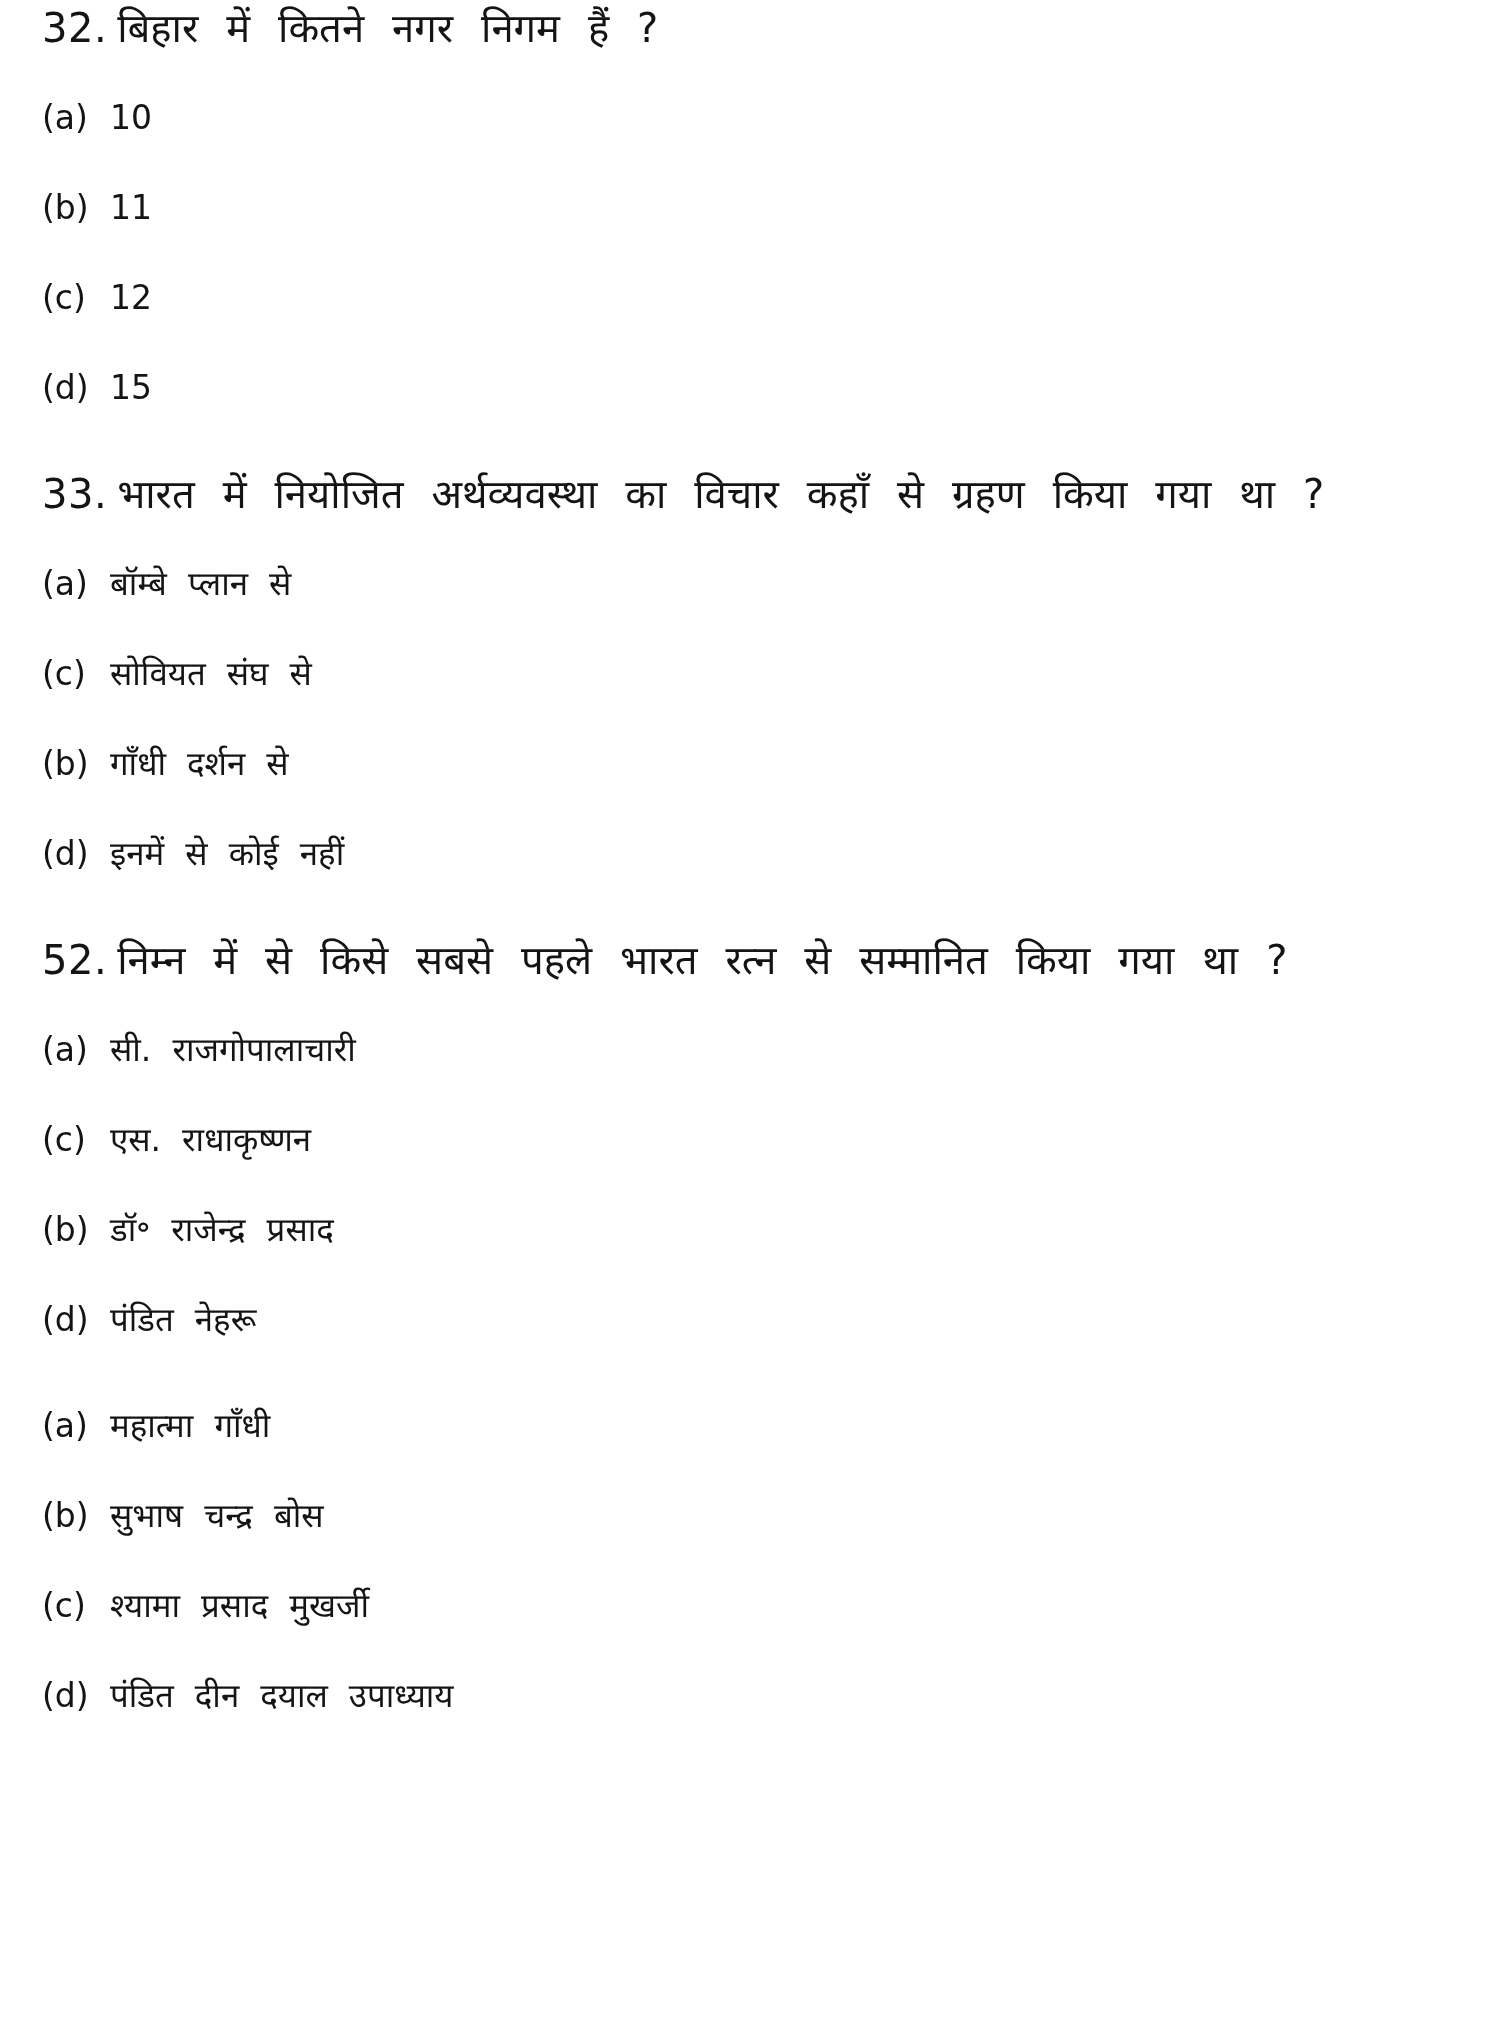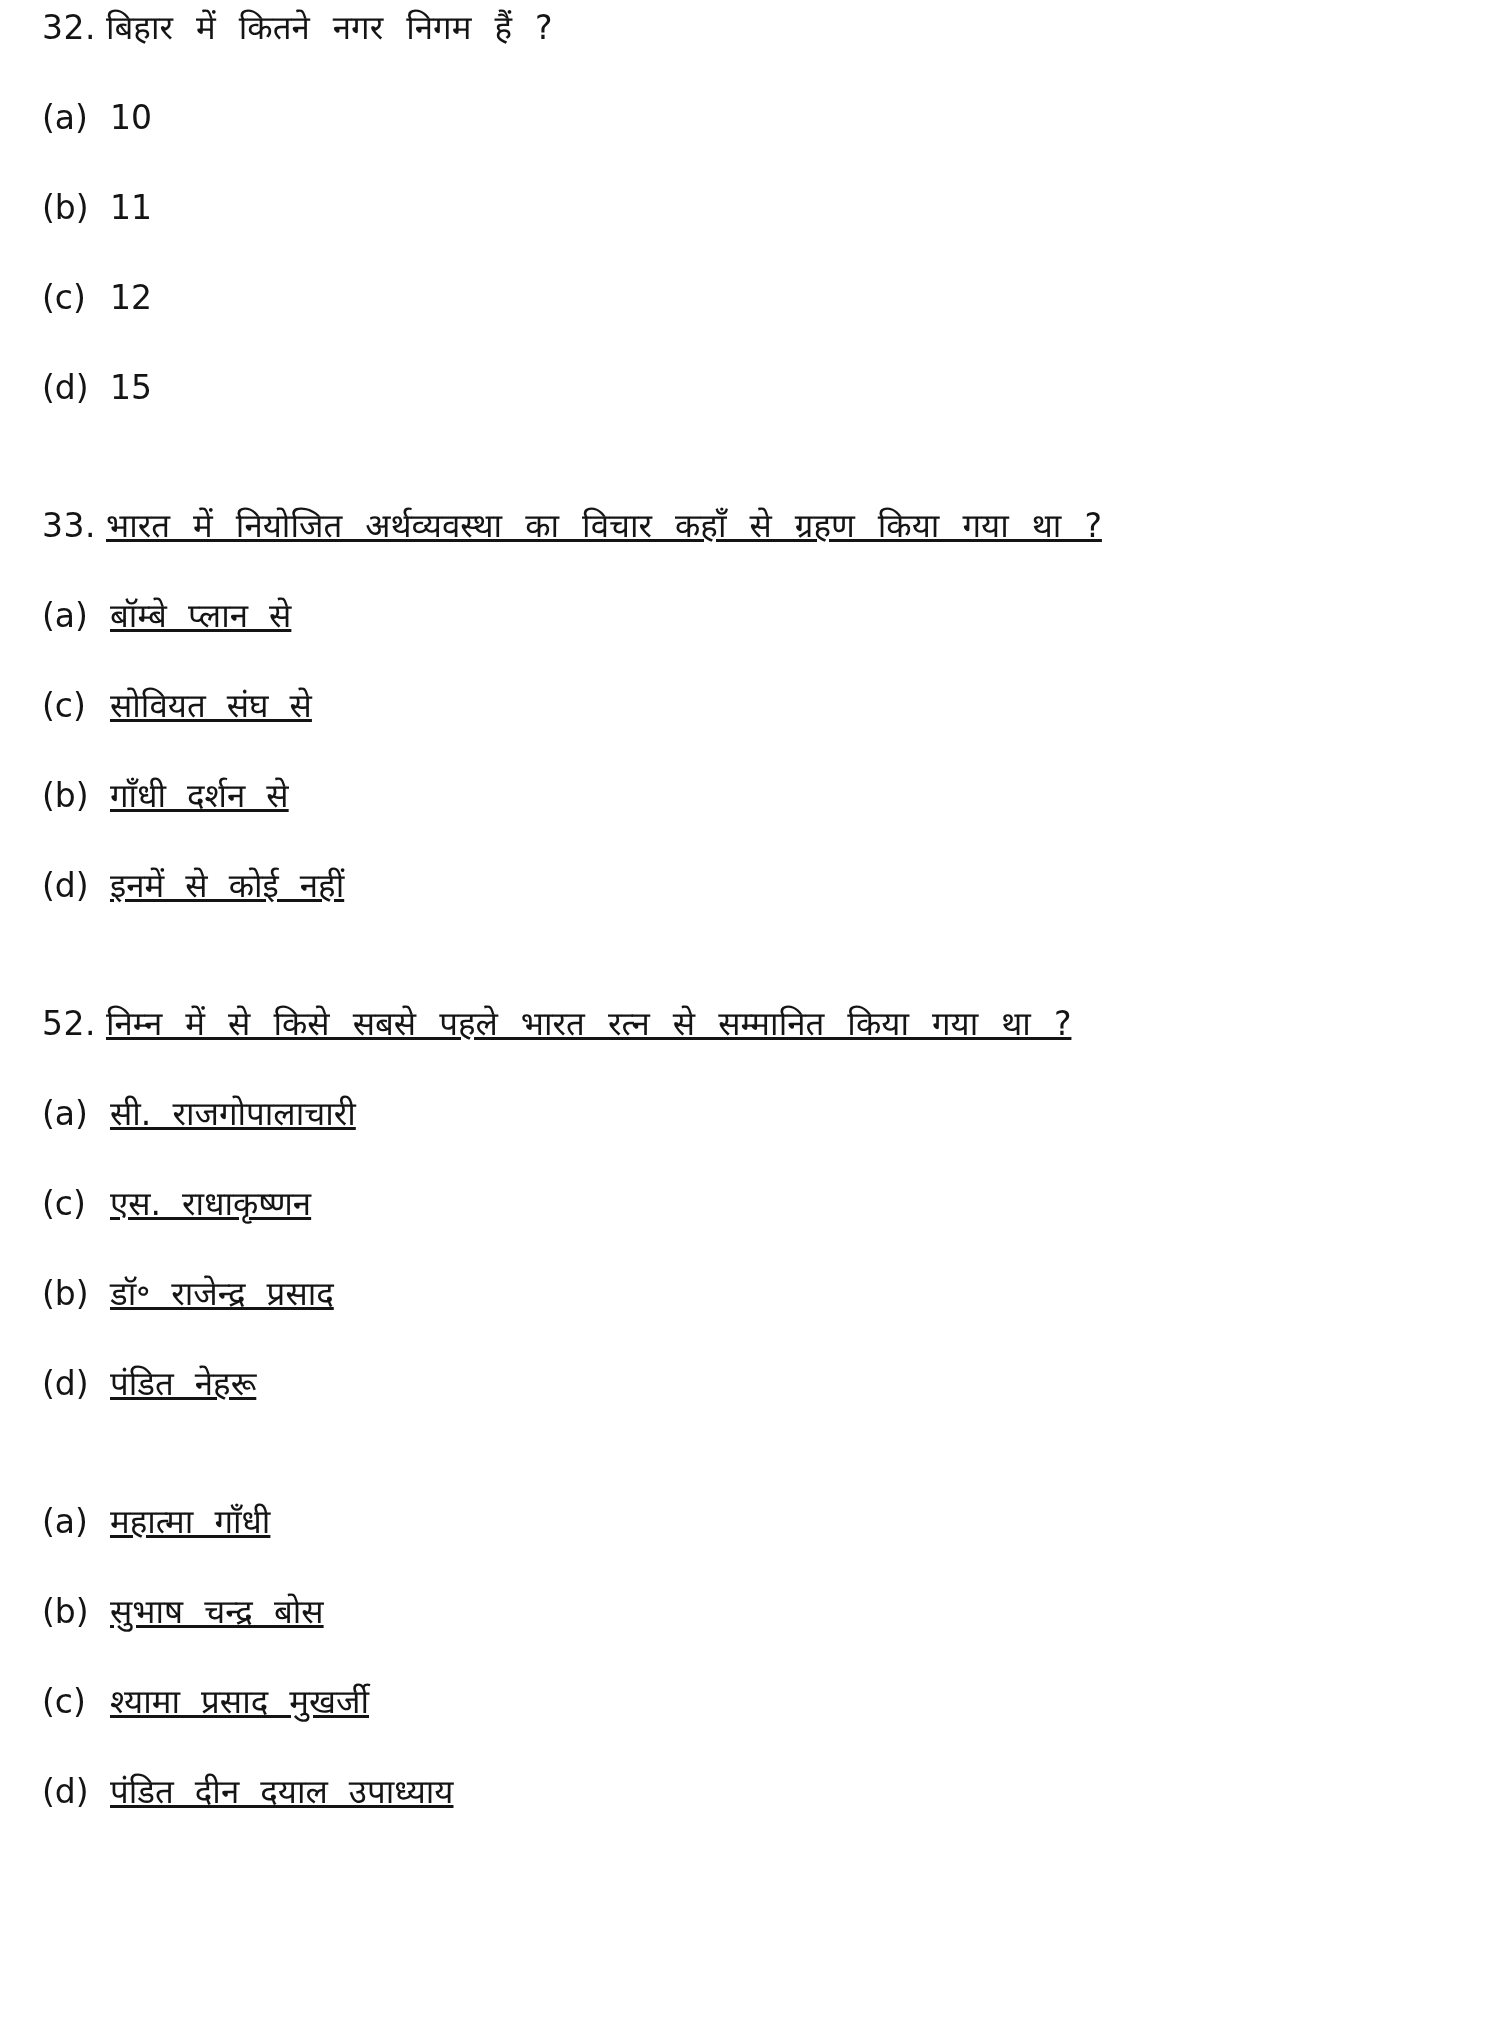--- a/index.html
+++ b/index.html
@@ -14,25 +14,24 @@
     color: #141414;
     overflow: hidden;
   }
   .page {
     padding: 6px 40px 0 42px;
   }
   .question-block {
     margin: 0;
   }
   .question-block + .question-block {
-    margin-top: 94px;
-    text-decoration: underline;
+    margin-top: 62px;
   }
   .q-line {
-    font-size: 33px;
+    font-size: 40px;
     line-height: 44px;
     margin-bottom: 46px;
     word-spacing: 0.38em;
     white-space: nowrap;
   }
   .q-number {
     display: inline-block;
     margin-right: 10px;
     letter-spacing: 0.5px;
   }

